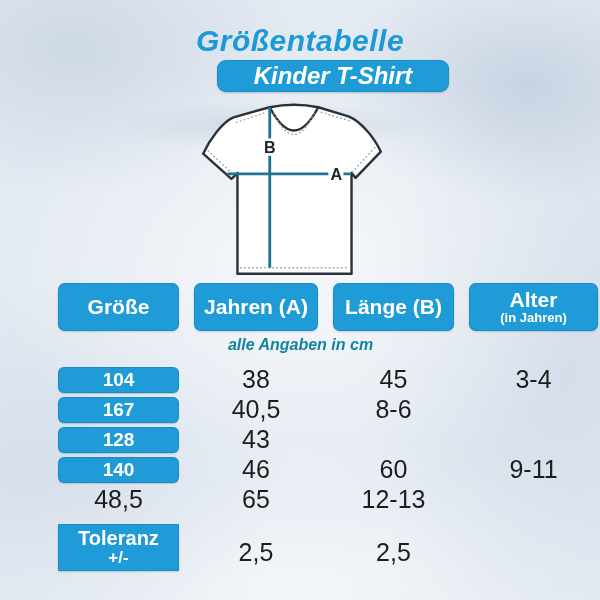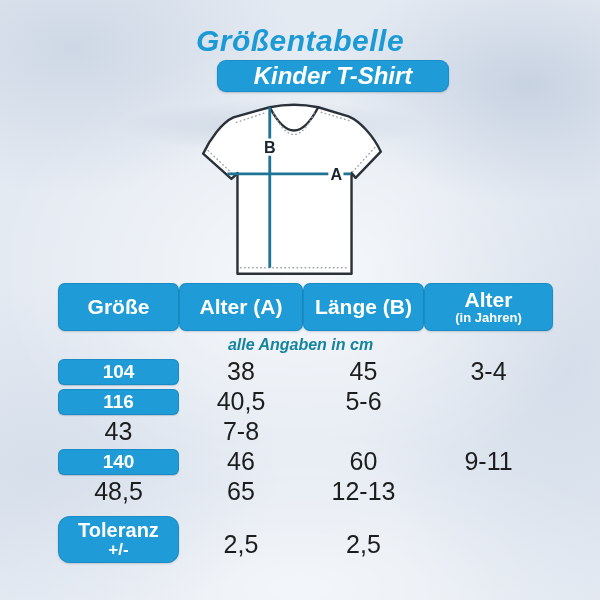--- a/index.html
+++ b/index.html
@@ -26,40 +26,40 @@
   .subtitle{
     position:absolute;top:60px;left:185px;width:232px;height:32px;
     background:#1f9cd7;border-radius:9px;display:flex;align-items:center;justify-content:center;
     color:#fff;font-weight:bold;font-style:italic;font-size:24px;
     box-shadow:inset 0 0 0 1px rgba(10,100,150,.25), 0 1px 2px rgba(30,60,90,.25);
     margin-left:32px;
   }
   .shirt{position:absolute;top:93px;left:189px;width:212px;height:190px;}
   .shirt svg{display:block;width:100%;height:100%;}
   .table{position:absolute;top:283px;left:47px;width:507px;}
-  .grid-row{display:grid;grid-template-columns:121px 124px 121px 129px;column-gap:0;align-items:center;padding-left:11px;}
+  .grid-row{display:grid;grid-template-columns:121px 124px 121px 129px;column-gap:15px;align-items:center;padding-left:11px;}
   .hpill{
     height:48px;background:#1f9cd7;border-radius:7px;color:#fff;font-weight:bold;
     display:flex;flex-direction:column;align-items:center;justify-content:center;font-size:21px;line-height:1.05;
     box-shadow:inset 0 0 0 1px rgba(10,100,150,.28), 0 1px 2px rgba(30,60,90,.2);
   }
   .hpill .sub{font-size:13px;}
   .note{margin-top:5px;height:17px;text-align:center;font-style:italic;font-weight:600;color:#14849f;font-size:16px;}
   .body-row{margin-top:4px;height:26px;}
-  .body-row:first-of-type{margin-top:4px;}
+  .body-row:first-of-type{margin-top:12px;}
   .rows{margin-top:0;}
   .spill{
     height:26px;background:#1f9cd7;border-radius:6px;color:#fff;font-weight:bold;font-size:19px;
     display:flex;align-items:center;justify-content:center;
     box-shadow:inset 0 0 0 1px rgba(10,100,150,.28), 0 1px 1px rgba(30,60,90,.2);
   }
   .val{text-align:center;font-size:25px;color:#1c1d1f;font-weight:500;}
   .tol-row{margin-top:13px;}
   .tolpill{
-    height:47px;background:#1f9cd7;border-radius:12px;color:#fff;font-weight:bold;
+    height:47px;background:#1f9cd7;border-radius:1px;color:#fff;font-weight:bold;
     display:flex;flex-direction:column;align-items:center;justify-content:center;line-height:1.1;
     box-shadow:inset 0 0 0 1px rgba(10,100,150,.28), 0 1px 2px rgba(30,60,90,.2);
   }
   .tolpill .l1{font-size:20px;}
   .tolpill .l2{font-size:17px;}
   .tol-row .val{padding-top:10px;}
 </style>
 </head>
 <body>
 
@@ -92,48 +92,48 @@
       <text x="146" y="86" text-anchor="middle" font-size="16" font-weight="bold" fill="#19252e">A</text>
     </svg>
   </div>
 
   <div class="table">
     <div class="grid-row">
       <div class="hpill">
         <span>Größe</span>
       </div>
       <div class="hpill">
-        <span>Alter (A)</span>
+        <span>Jahren (A)</span>
       </div>
       <div class="hpill">
         <span>Länge (B)</span>
       </div>
       <div class="hpill">
         <span>Alter</span>
         <span class="sub">(in Jahren)</span>
       </div>
     </div>
 
     <div class="note">alle Angaben in cm</div>
 
     <div class="rows">
       <div class="grid-row body-row">
         <div class="spill">104</div>
         <div class="val">38</div>
         <div class="val">45</div>
         <div class="val">3-4</div>
       </div>
       <div class="grid-row body-row">
-        <div class="spill">116</div>
+        <div class="spill">167</div>
         <div class="val">40,5</div>
-        <div class="val">5-6</div>
+        <div class="val">8-6</div>
       </div>
       <div class="grid-row body-row">
+        <div class="spill">128</div>
         <div class="val">43</div>
-        <div class="val">7-8</div>
       </div>
       <div class="grid-row body-row">
         <div class="spill">140</div>
         <div class="val">46</div>
         <div class="val">60</div>
         <div class="val">9-11</div>
       </div>
       <div class="grid-row body-row">
         <div class="val">48,5</div>
         <div class="val">65</div>

